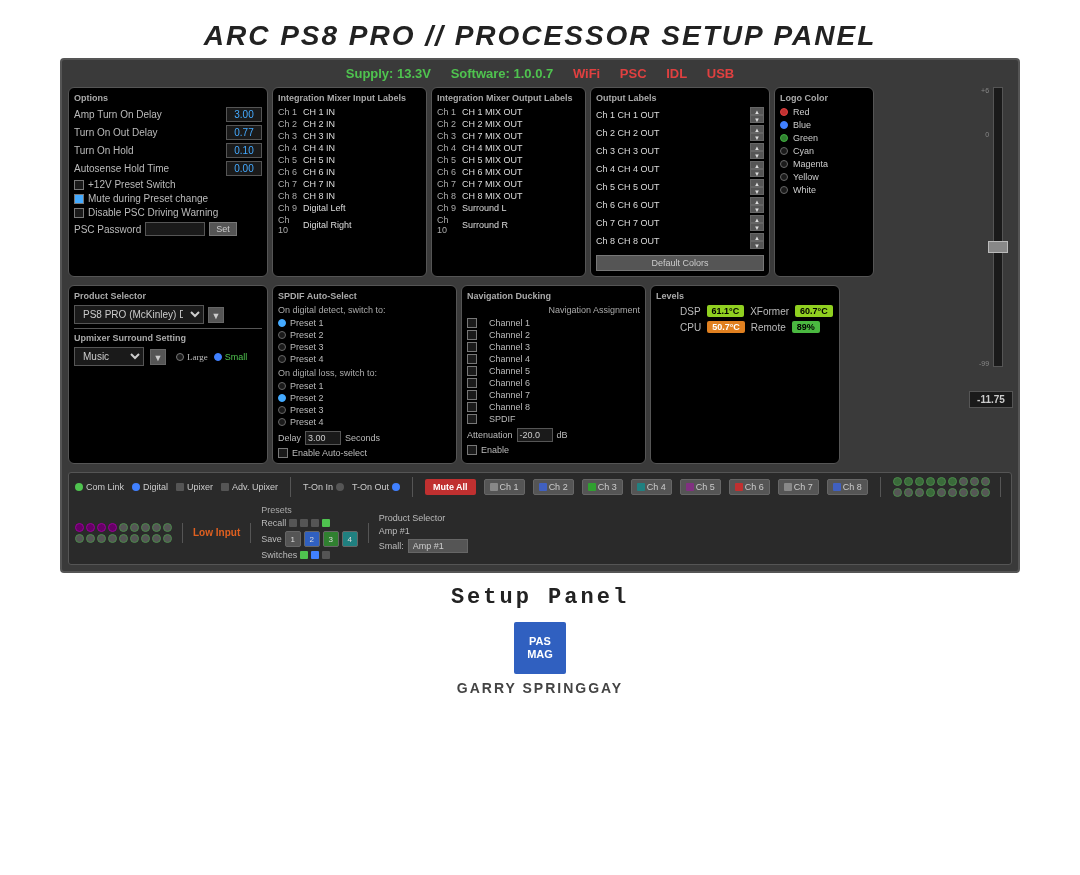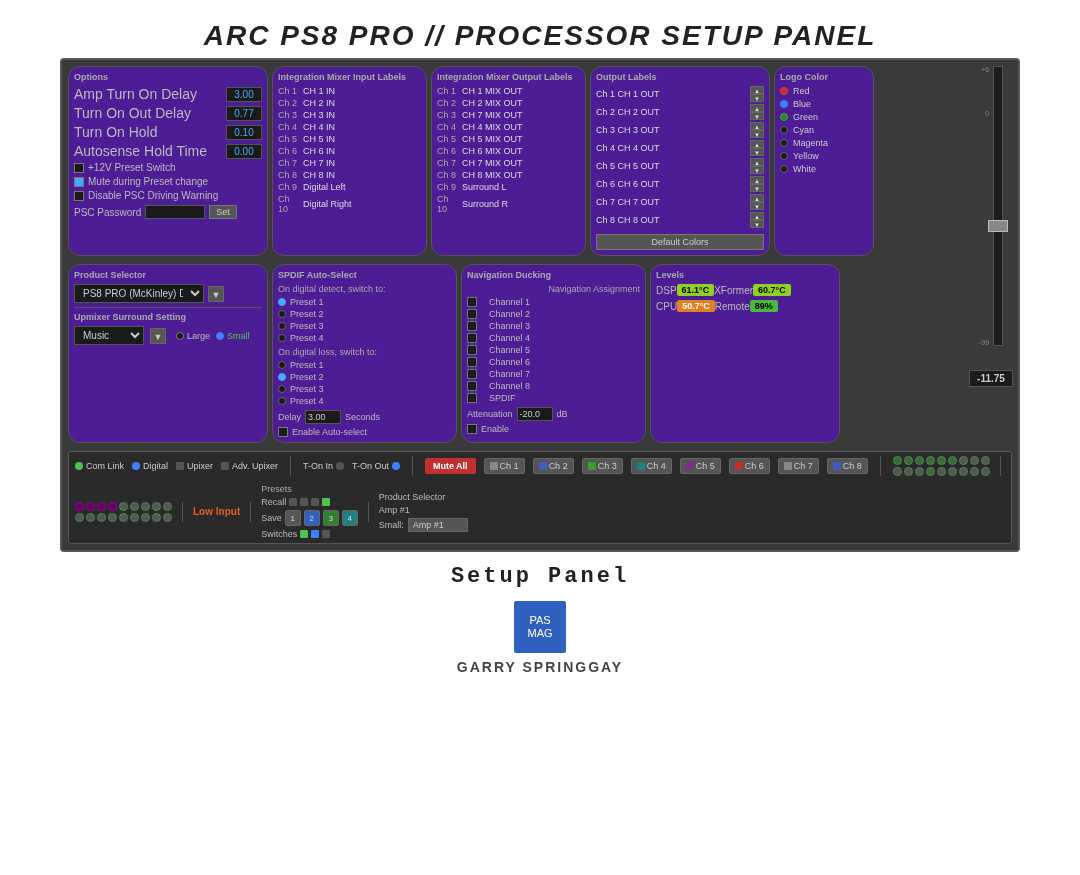--- a/index.html
+++ b/index.html
@@ -46,23 +46,23 @@
     .status-idl { color: #e04040; margin-right: 16px; }
     .status-usb { color: #e04040; }
 
     .top-section {
       display: flex;
       gap: 4px;
       margin-bottom: 4px;
     }
 
     .panel-box {
-      background: #4c1d95;
+      background: #000000;
       border: 1px solid #555;
-      border-radius: 12px;
+      border-radius: 6px;
       padding: 5px;
       font-size: 10px;
       color: #ccc;
     }
 
     .box-title {
       font-size: 9px;
       color: #aaa;
       margin-bottom: 4px;
       font-weight: bold;
@@ -73,21 +73,21 @@
     .int-mixer-out-box { width: 155px; flex-shrink: 0; }
     .output-labels-box { width: 180px; flex-shrink: 0; }
     .logo-color-box { width: 100px; flex-shrink: 0; }
 
     .option-row {
       display: flex;
       align-items: center;
       margin-bottom: 3px;
       font-size: 10px;
     }
-    .option-label { color: #bbb; flex: 1; font-size: 14px; }
+    .option-label { color: #bbb; flex: 1; font-size: 10px; }
     .option-value {
       background: #1a1a1a;
       color: #4af;
       border: 1px solid #555;
       padding: 1px 4px;
       font-size: 10px;
       width: 36px;
       text-align: center;
     }
 
@@ -280,23 +280,25 @@
       border: 1px solid #555;
       color: #ccc;
       width: 36px;
       font-size: 9px;
       padding: 1px 2px;
     }
 
     .temp-row {
       display: flex;
       align-items: center;
+      gap: 6px;
       margin-bottom: 4px;
       font-size: 10px;
       color: #bbb;
+      margin-left: 24px;
     }
     .temp-badge {
       background: #90d020;
       color: #000;
       padding: 1px 5px;
       font-size: 9px;
       font-weight: bold;
       border-radius: 2px;
     }
     .temp-badge-hot {
@@ -474,21 +476,21 @@
 
     .pas-mag-logo {
       width: 52px;
       height: 52px;
       background: #3060c0;
       display: flex;
       align-items: center;
       justify-content: center;
       color: #fff;
       font-size: 11px;
-      font-weight: normal;
+      font-weight: bold;
       line-height: 1.2;
       text-align: center;
       border-radius: 2px;
     }
 
     .author-name {
       font-size: 14px;
       letter-spacing: 2px;
       color: #444;
       margin-top: 6px;
@@ -562,20 +564,28 @@
       margin-top: 3px;
     }
   </style>
 </head>
 <body>
 
 <div class="main-title">ARC PS8 PRO  //  PROCESSOR SETUP PANEL</div>
 
 <div class="panel-container">
 
+  <div class="status-bar">
+    <span class="status-supply">Supply: 13.3V</span>
+    <span class="status-software">Software: 1.0.0.7</span>
+    <span class="status-wifi">WiFi</span>
+    <span class="status-psc">PSC</span>
+    <span class="status-idl">IDL</span>
+    <span class="status-usb">USB</span>
+  </div>
 
   <div class="top-row-with-fader">
     <div class="top-boxes">
 
       <div class="top-section">
 
         <div class="panel-box options-box">
           <div class="box-title">Options</div>
 
           <div class="option-row">
@@ -812,21 +822,21 @@
           </div>
 
           <div class="section-divider"></div>
 
           <div class="box-title">Upmixer Surround Setting</div>
           <div class="upmixer-row">
             <select class="dropdown-select" style="width:70px;">
               <option>Music</option>
             </select>
             <div class="dd-arrow">▼</div>
-            <div class="radio-inline" style="margin-left:4px;">
+            <div class="radio-inline" style="margin-left:4px;font-family:Liberation Serif, serif;">
               <span class="radio-dot"></span>
               <span style="font-size:9px;color:#bbb;">Large</span>
             </div>
             <div class="radio-inline">
               <span class="radio-dot active-blue"></span>
               <span style="font-size:9px;color:#4fc34f;">Small</span>
             </div>
           </div>
         </div>
 

